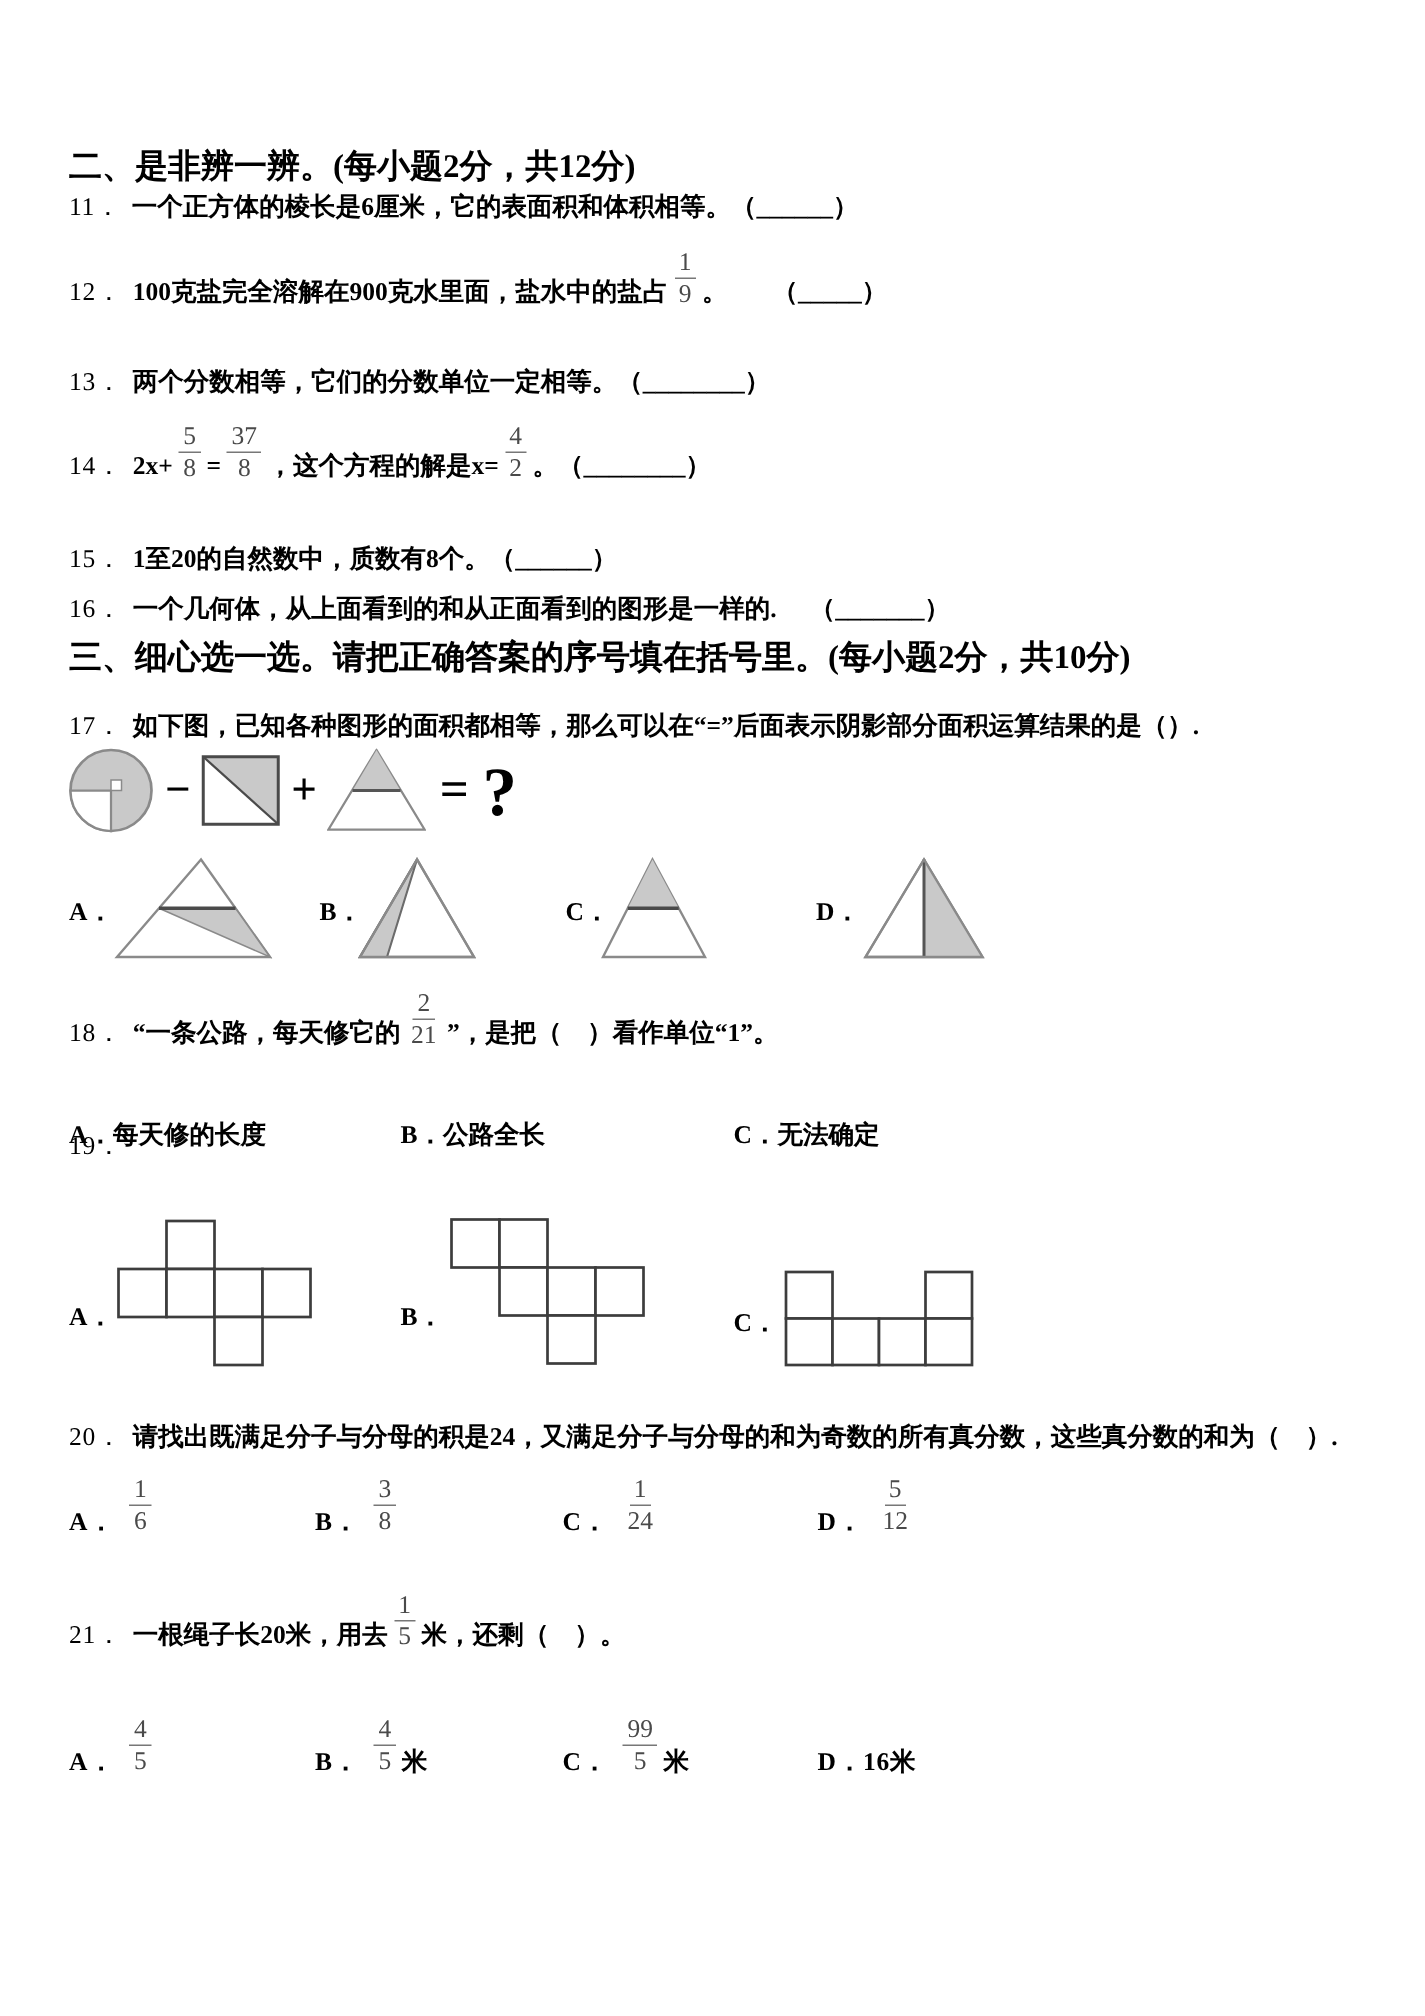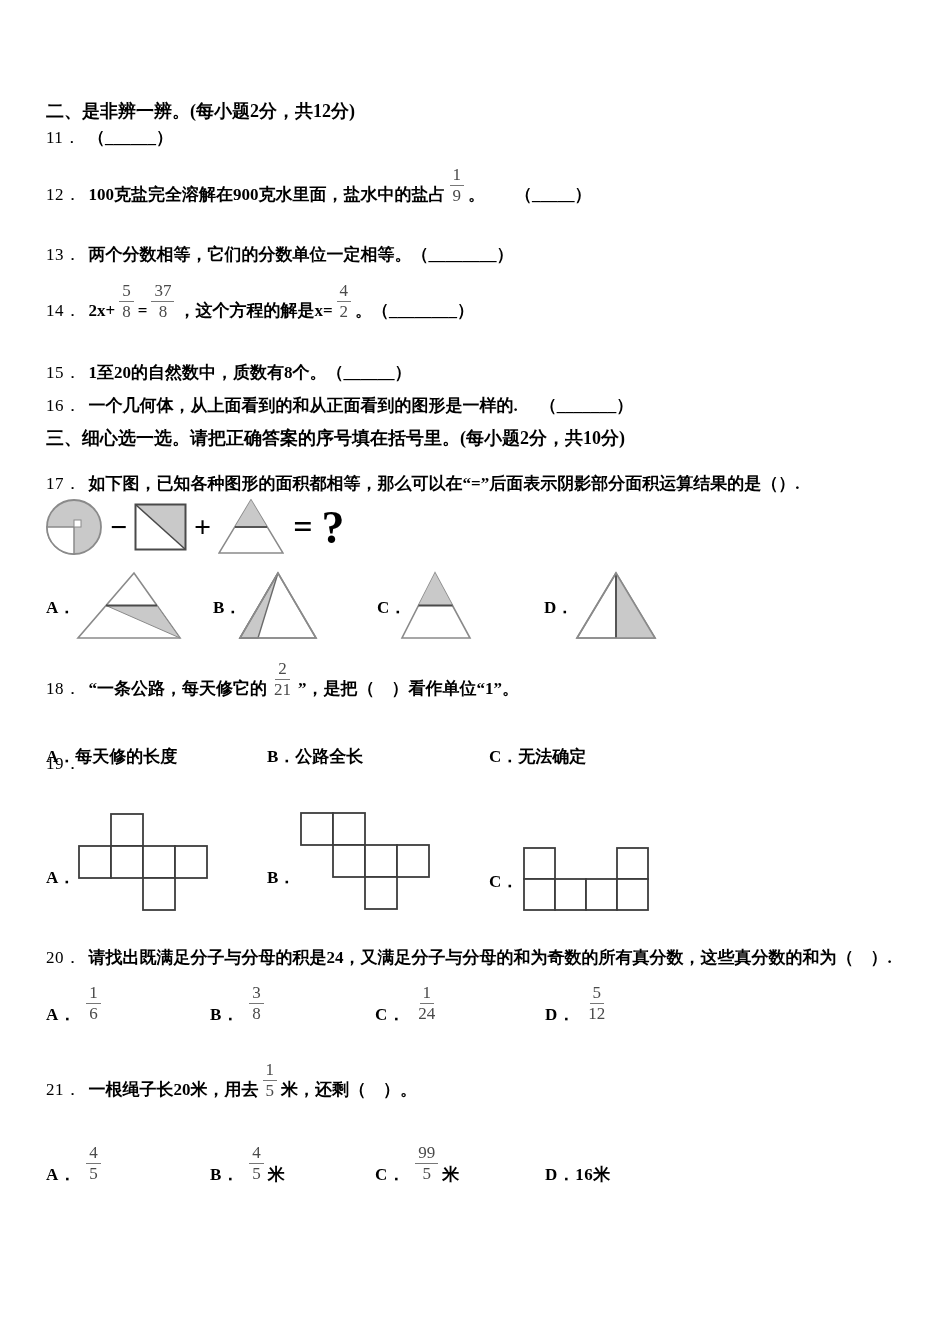--- a/index.html
+++ b/index.html
@@ -5,21 +5,21 @@
   html,body { margin:0; padding:0; background:#ffffff; }
   .page {
     position:relative; width:950px; height:1344px; background:#ffffff;
     font-family:"Liberation Serif", serif; color:#000; overflow:hidden;
   }
   .ln {
     position:absolute; left:46px; display:flex; align-items:center;
     white-space:nowrap; font-size:17px; line-height:22px;
   }
   .cn { font-weight:bold; }
-  .sec { font-weight:bold; font-size:18px;font-family:Liberation Serif, serif; }
+  .sec { font-weight:bold; font-size:22px;font-family:Liberation Serif, serif; }
   .qnum { font-weight:normal; margin-right:7px; letter-spacing:0.5px; }
   .blank { font-weight:bold; }
   .gap22 { margin-left:22px; }
   .gap30 { margin-left:30px; }
   .frac {
     display:inline-flex; flex-direction:column; align-items:center;
     font-family:"Liberation Serif", serif; font-weight:normal; color:#4a4a4a;
     font-size:17px; line-height:20px; margin:0 4px;
   }
   .frac .fn { padding:0 3px; border-bottom:1.5px solid #777; }
@@ -43,20 +43,21 @@
 <body>
 
 <div class="page">
 
   <div class="ln" style="top:100px">
     <span class="cn sec">二、是非辨一辨。(每小题2分，共12分)</span>
   </div>
 
   <div class="ln" style="top:127px">
     <span class="qnum">11．</span>
+    <span class="cn">一个正方体的棱长是6厘米，它的表面积和体积相等。</span>
     <span class="cn blank">（______）</span>
   </div>
 
   <div class="ln" style="top:165px">
     <span class="qnum">12．</span>
     <span class="cn">100克盐完全溶解在900克水里面，盐水中的盐占</span>
     <span class="frac">
       <span class="fn">1</span>
       <span class="fd">9</span>
     </span>

